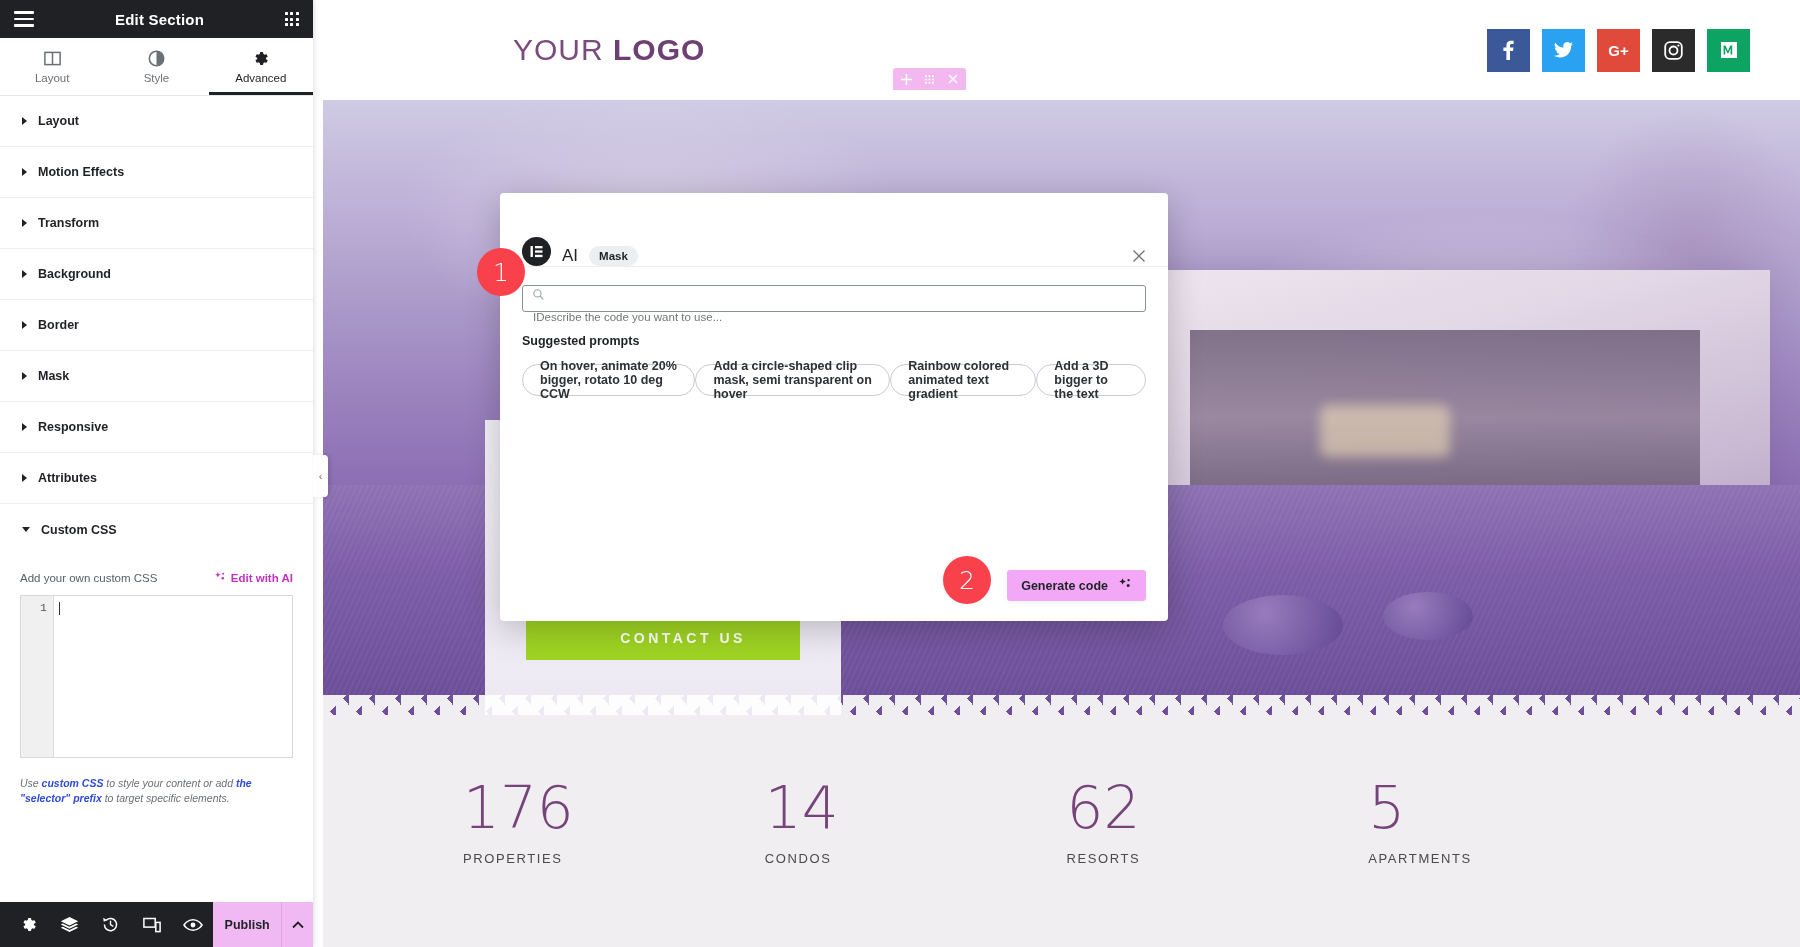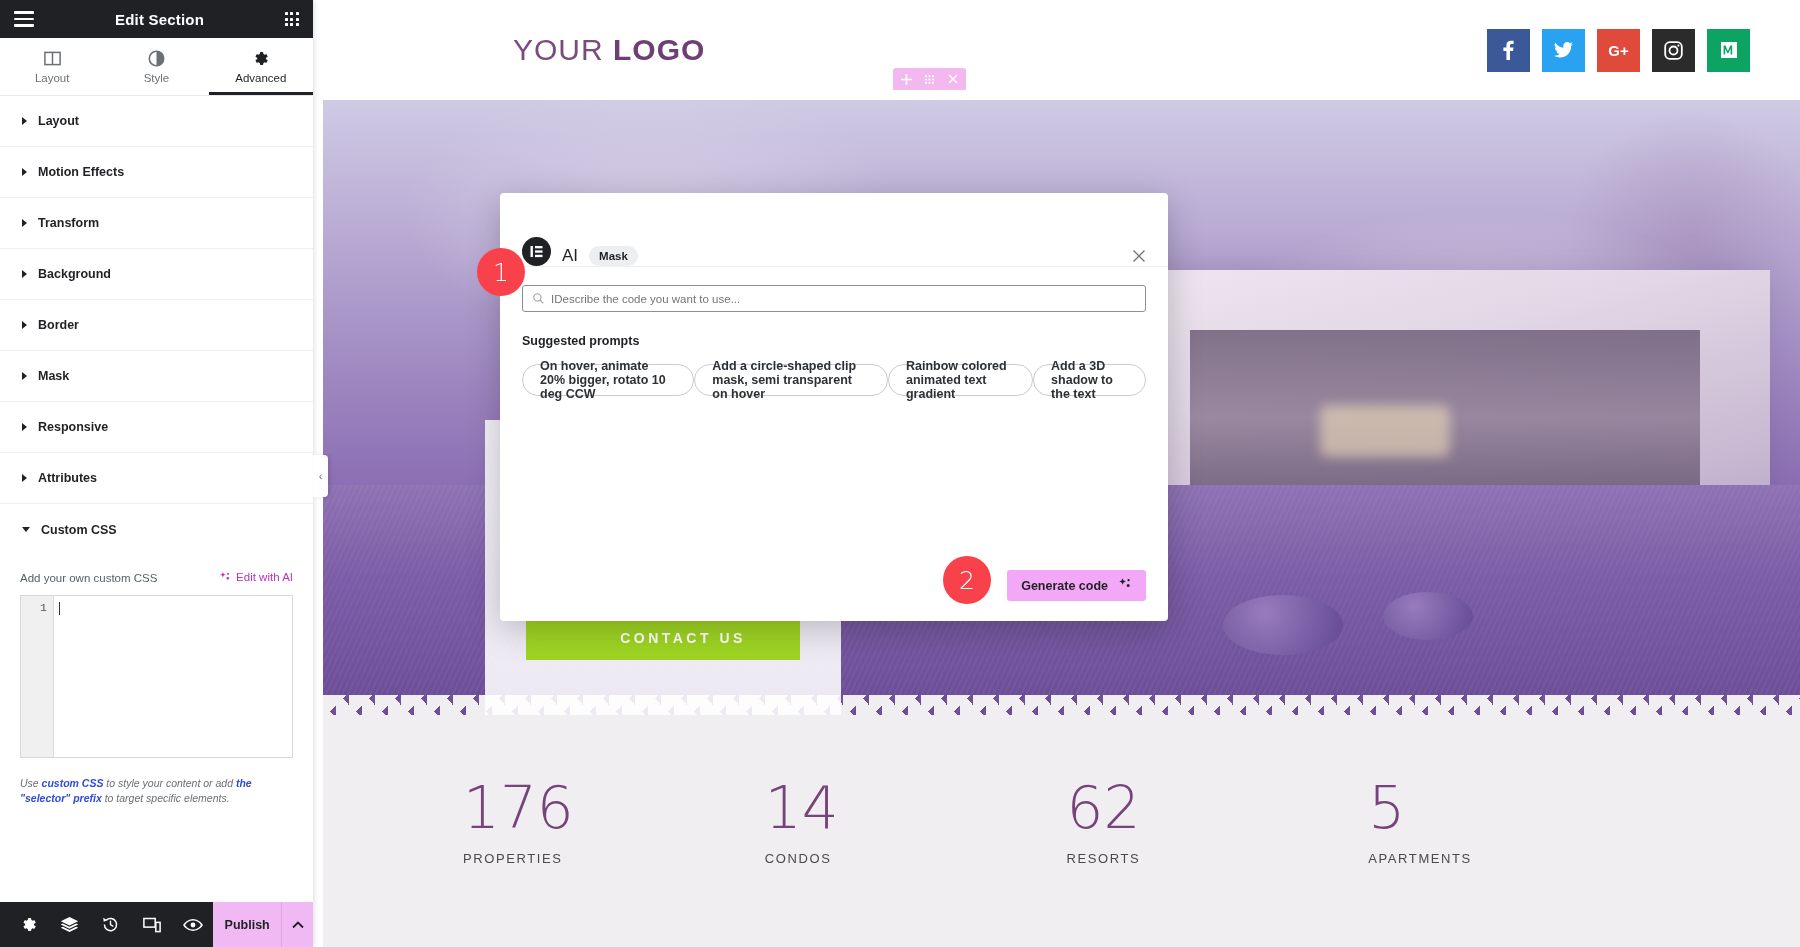--- a/index.html
+++ b/index.html
@@ -57,21 +57,21 @@
   }
   .caret.open {
     border-left: 4px solid transparent; border-right: 4px solid transparent;
     border-top: 5px solid #1f2124;
   }
   .css-body { padding: 16px 20px 0 20px; }
   .css-row {
     display: flex; align-items: center; justify-content: space-between;
     font-size: 11.5px; color: #57606a; margin-bottom: 10px;
   }
-  .edit-ai { color: #c231bf; font-weight: normal; display: flex; align-items: flex-start; gap: 5px; cursor: pointer; }
+  .edit-ai { color: #c231bf; font-weight: bold; display: flex; align-items: center; gap: 5px; cursor: pointer; }
   .code-box {
     height: 163px; border: 1px solid #d5d8dc; display: flex;
     background: #fff; overflow: hidden;
   }
   .gutter {
     width: 33px; background: #f0f0f0; border-right: 1px solid #ddd;
     font-family: "Liberation Mono", monospace; font-size: 11.5px;
     color: #555; text-align: right; padding: 5px 6px 0 0;
   }
   .code-area { flex: 1; background: #fff; padding: 5px 4px 0 5px; position: relative; }
@@ -243,22 +243,23 @@
     background: #eceef0; color: #1f2124; font-size: 11.5px; font-weight: bold;
     padding: 4px 10px; border-radius: 12px;
   }
   .modal-close {
     margin-left: auto; font-size: 20px; color: #6b7075;
     cursor: pointer; line-height: 1; font-weight: 300;
   }
   .modal-body { padding: 18px 22px 0 22px; flex: 1; position: relative; }
   .ai-input {
     width: 100%; height: 27px; border: 1px solid #8a9099; border-radius: 3px;
-    display: flex; align-items: center; padding: 0 10px; gap: 7px;
+    display: flex; padding: 0 10px; gap: 7px;
     background: #fff;
+    flex-direction: column;
   }
   .ai-input input {
     border: none; outline: none; flex: 1; font-size: 11.5px;
     color: #9aa0a6; font-family: "Liberation Sans", sans-serif;
     background: transparent;
   }
   .sugg-title { font-size: 12.5px; font-weight: bold; color: #1f2124; margin: 22px 0 16px 0; }
   .chip {
     display: inline-flex; align-items: center; height: 32px;
     padding: 0 17px; border: 1px solid #c9ccd1; border-radius: 16px;
@@ -423,21 +424,21 @@
         </span>
         <input type="text" placeholder="IDescribe the code you want to use..." style="">
       </div>
 
       <div class="sugg-title">Suggested prompts</div>
 
       <div class="chip-wrap">
         <div class="chip">On hover, animate 20% bigger, rotato 10 deg CCW</div>
         <div class="chip">Add a circle-shaped clip mask, semi transparent on hover</div>
         <div class="chip">Rainbow colored animated text gradient</div>
-        <div class="chip">Add a 3D shadow to the text</div>
+        <div class="chip">Add a 3D bigger to the text</div>
       </div>
     </div>
 
     <div class="modal-foot">
       <button class="gen-btn">
         <span>Generate code</span>
         <span>
           <svg width="14" height="14" viewBox="0 0 14 14">
               <g fill="#1f2124">
                 <path d="M4.6 1.2l.95 2.35 2.35.95-2.35.95L4.6 7.8l-.95-2.35L1.3 4.5l2.35-.95z"></path>

